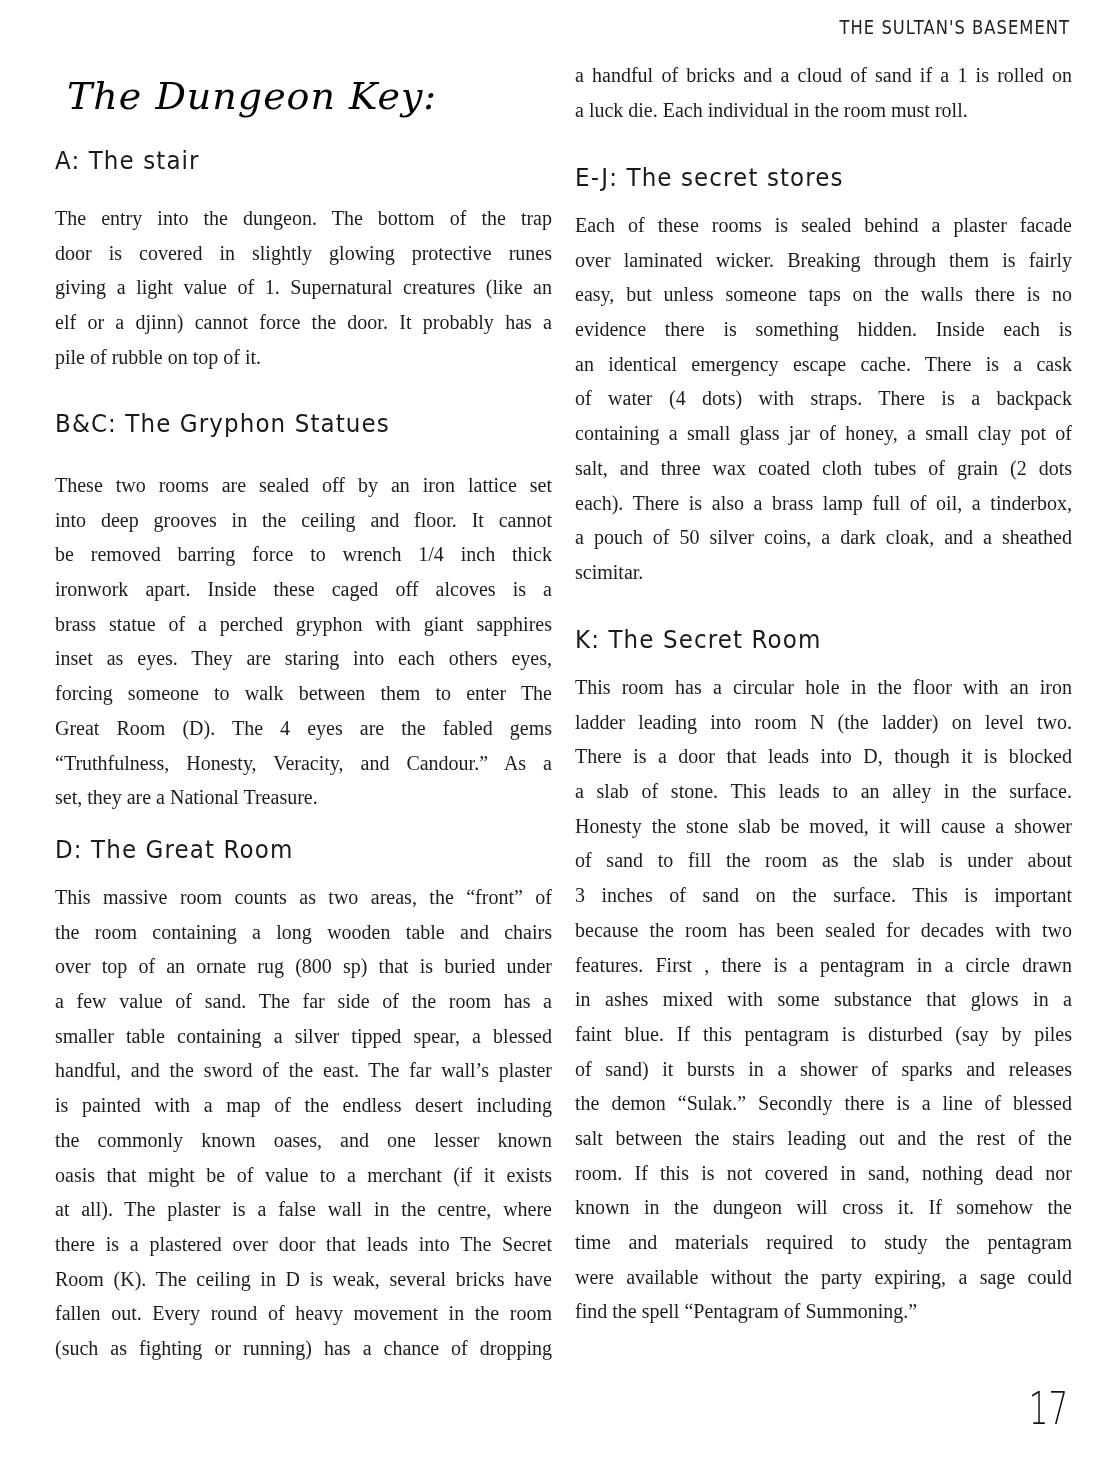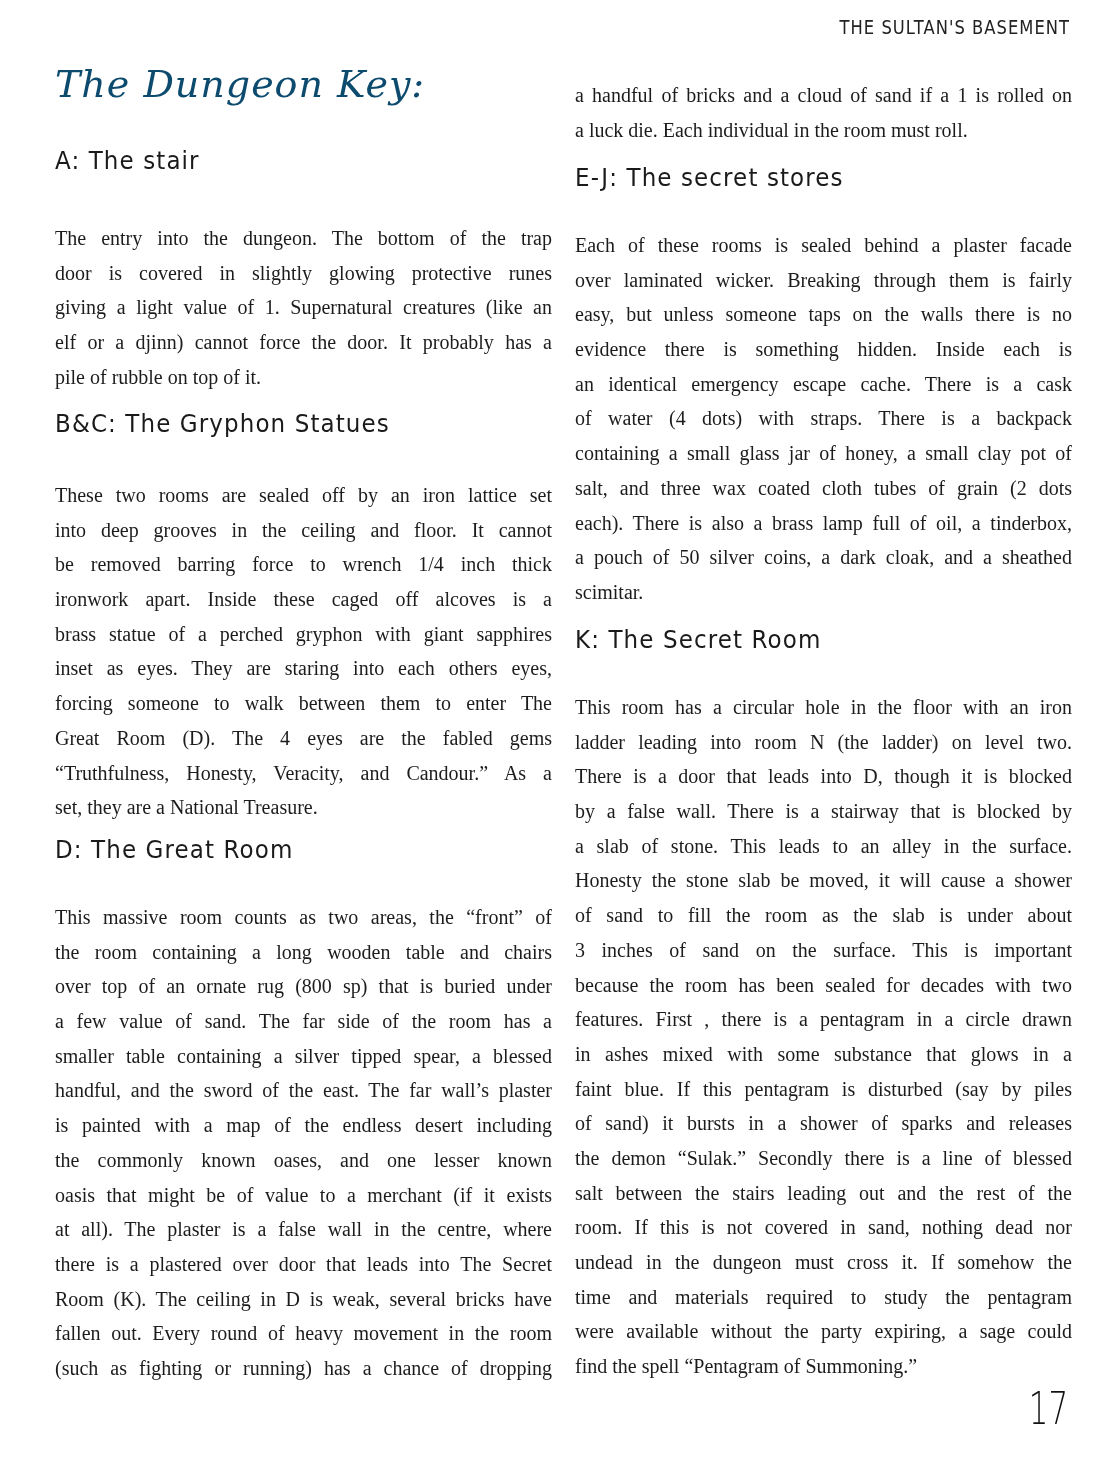--- a/index.html
+++ b/index.html
@@ -5,31 +5,31 @@
   html, body { margin: 0; padding: 0; background: #ffffff; }
   body { width: 1100px; height: 1457px; position: relative; overflow: hidden; color: #1c1c1c; }
   .running-head {
     position: absolute; top: 16px; right: 30px;
     font-family: "DejaVu Sans", sans-serif; font-size: 19px; letter-spacing: 1.2px;
     transform: scaleX(0.86); transform-origin: right center; color: #222;
   }
   .page-title {
     position: absolute; left: 55px; top: 62px;
     font-family: "DejaVu Serif", serif; font-size: 38px; font-style: italic;
-    letter-spacing: 1px; color: #0c4a6e; margin: 0; font-weight: normal;
+    letter-spacing: 1px; color: #000000; margin: 12px; font-weight: normal;
   }
   .col { position: absolute; width: 497px; }
   .col.left { left: 55px; top: 0; }
   .col.right { left: 575px; top: 0; }
   .heading {
     position: absolute; left: 0; margin: 0; font-weight: normal;
     font-family: "DejaVu Sans", sans-serif; font-size: 25px; letter-spacing: 1.2px;
     color: #1a1a1a; transform: scaleX(0.92); transform-origin: left center; white-space: nowrap;
   }
-  .para { position: absolute; left: 0; width: 497px; margin-top: 20px; }
+  .para { position: absolute; left: 0; width: 497px; }
   .line {
     display: block; height: 34.7px; line-height: 34.7px; white-space: nowrap;
     font-family: "Liberation Serif", serif; font-size: 20px;
     text-align: justify; text-align-last: justify;
   }
   .line.last { text-align-last: left; }
   .page-number {
     position: absolute; right: 32px; top: 1383px;
     font-family: "DejaVu Sans", sans-serif; font-size: 44px; font-weight: 200;
     color: #111; transform: scaleX(0.7); transform-origin: right center;
@@ -46,21 +46,21 @@
   <h2 class="heading" style="top:146px">A: The stair</h2>
   <div class="para" style="top:201px">
     <span class="line">The entry into the dungeon. The bottom of the trap</span>
     <span class="line">door is covered in slightly glowing protective runes</span>
     <span class="line">giving a light value of 1. Supernatural creatures (like an</span>
     <span class="line">elf or a djinn) cannot force the door. It probably has a</span>
     <span class="line last">pile of rubble on top of it.</span>
   </div>
 
   <h2 class="heading" style="top:409px">B&amp;C: The Gryphon Statues</h2>
-  <div class="para" style="top:458px">
+  <div class="para" style="top:468px">
     <span class="line">These two rooms are sealed off by an iron lattice set</span>
     <span class="line">into deep grooves in the ceiling and floor. It cannot</span>
     <span class="line">be removed barring force to wrench 1/4 inch thick</span>
     <span class="line">ironwork apart. Inside these caged off alcoves is a</span>
     <span class="line">brass statue of a perched gryphon with giant sapphires</span>
     <span class="line">inset as eyes. They are staring into each others eyes,</span>
     <span class="line">forcing someone to walk between them to enter The</span>
     <span class="line">Great Room (D). The 4 eyes are the fabled gems</span>
     <span class="line">“Truthfulness, Honesty, Veracity, and Candour.” As a</span>
     <span class="line last">set, they are a National Treasure.</span>
@@ -104,33 +104,32 @@
     <span class="line">each). There is also a brass lamp full of oil, a tinderbox,</span>
     <span class="line">a pouch of 50 silver coins, a dark cloak, and a sheathed</span>
     <span class="line last">scimitar.</span>
   </div>
 
   <h2 class="heading" style="top:625px">K: The Secret Room</h2>
   <div class="para" style="top:670px">
     <span class="line">This room has a circular hole in the floor with an iron</span>
     <span class="line">ladder leading into room N (the ladder) on level two.</span>
     <span class="line">There is a door that leads into D, though it is blocked</span>
-    <span class="line">by a false wall. There is a stairway that is blocked by</span>
     <span class="line">a slab of stone. This leads to an alley in the surface.</span>
     <span class="line">Honesty the stone slab be moved, it will cause a shower</span>
     <span class="line">of sand to fill the room as the slab is under about</span>
     <span class="line">3 inches of sand on the surface. This is important</span>
     <span class="line">because the room has been sealed for decades with two</span>
     <span class="line">features. First , there is a pentagram in a circle drawn</span>
     <span class="line">in ashes mixed with some substance that glows in a</span>
     <span class="line">faint blue. If this pentagram is disturbed (say by piles</span>
     <span class="line">of sand) it bursts in a shower of sparks and releases</span>
     <span class="line">the demon “Sulak.” Secondly there is a line of blessed</span>
     <span class="line">salt between the stairs leading out and the rest of the</span>
     <span class="line">room. If this is not covered in sand, nothing dead nor</span>
-    <span class="line">undead in the dungeon must cross it. If somehow the</span>
+    <span class="line">known in the dungeon will cross it. If somehow the</span>
     <span class="line">time and materials required to study the pentagram</span>
     <span class="line">were available without the party expiring, a sage could</span>
     <span class="line last">find the spell “Pentagram of Summoning.”</span>
   </div>
 </div>
 
 <div class="page-number">17</div>
 
 </body></html>

